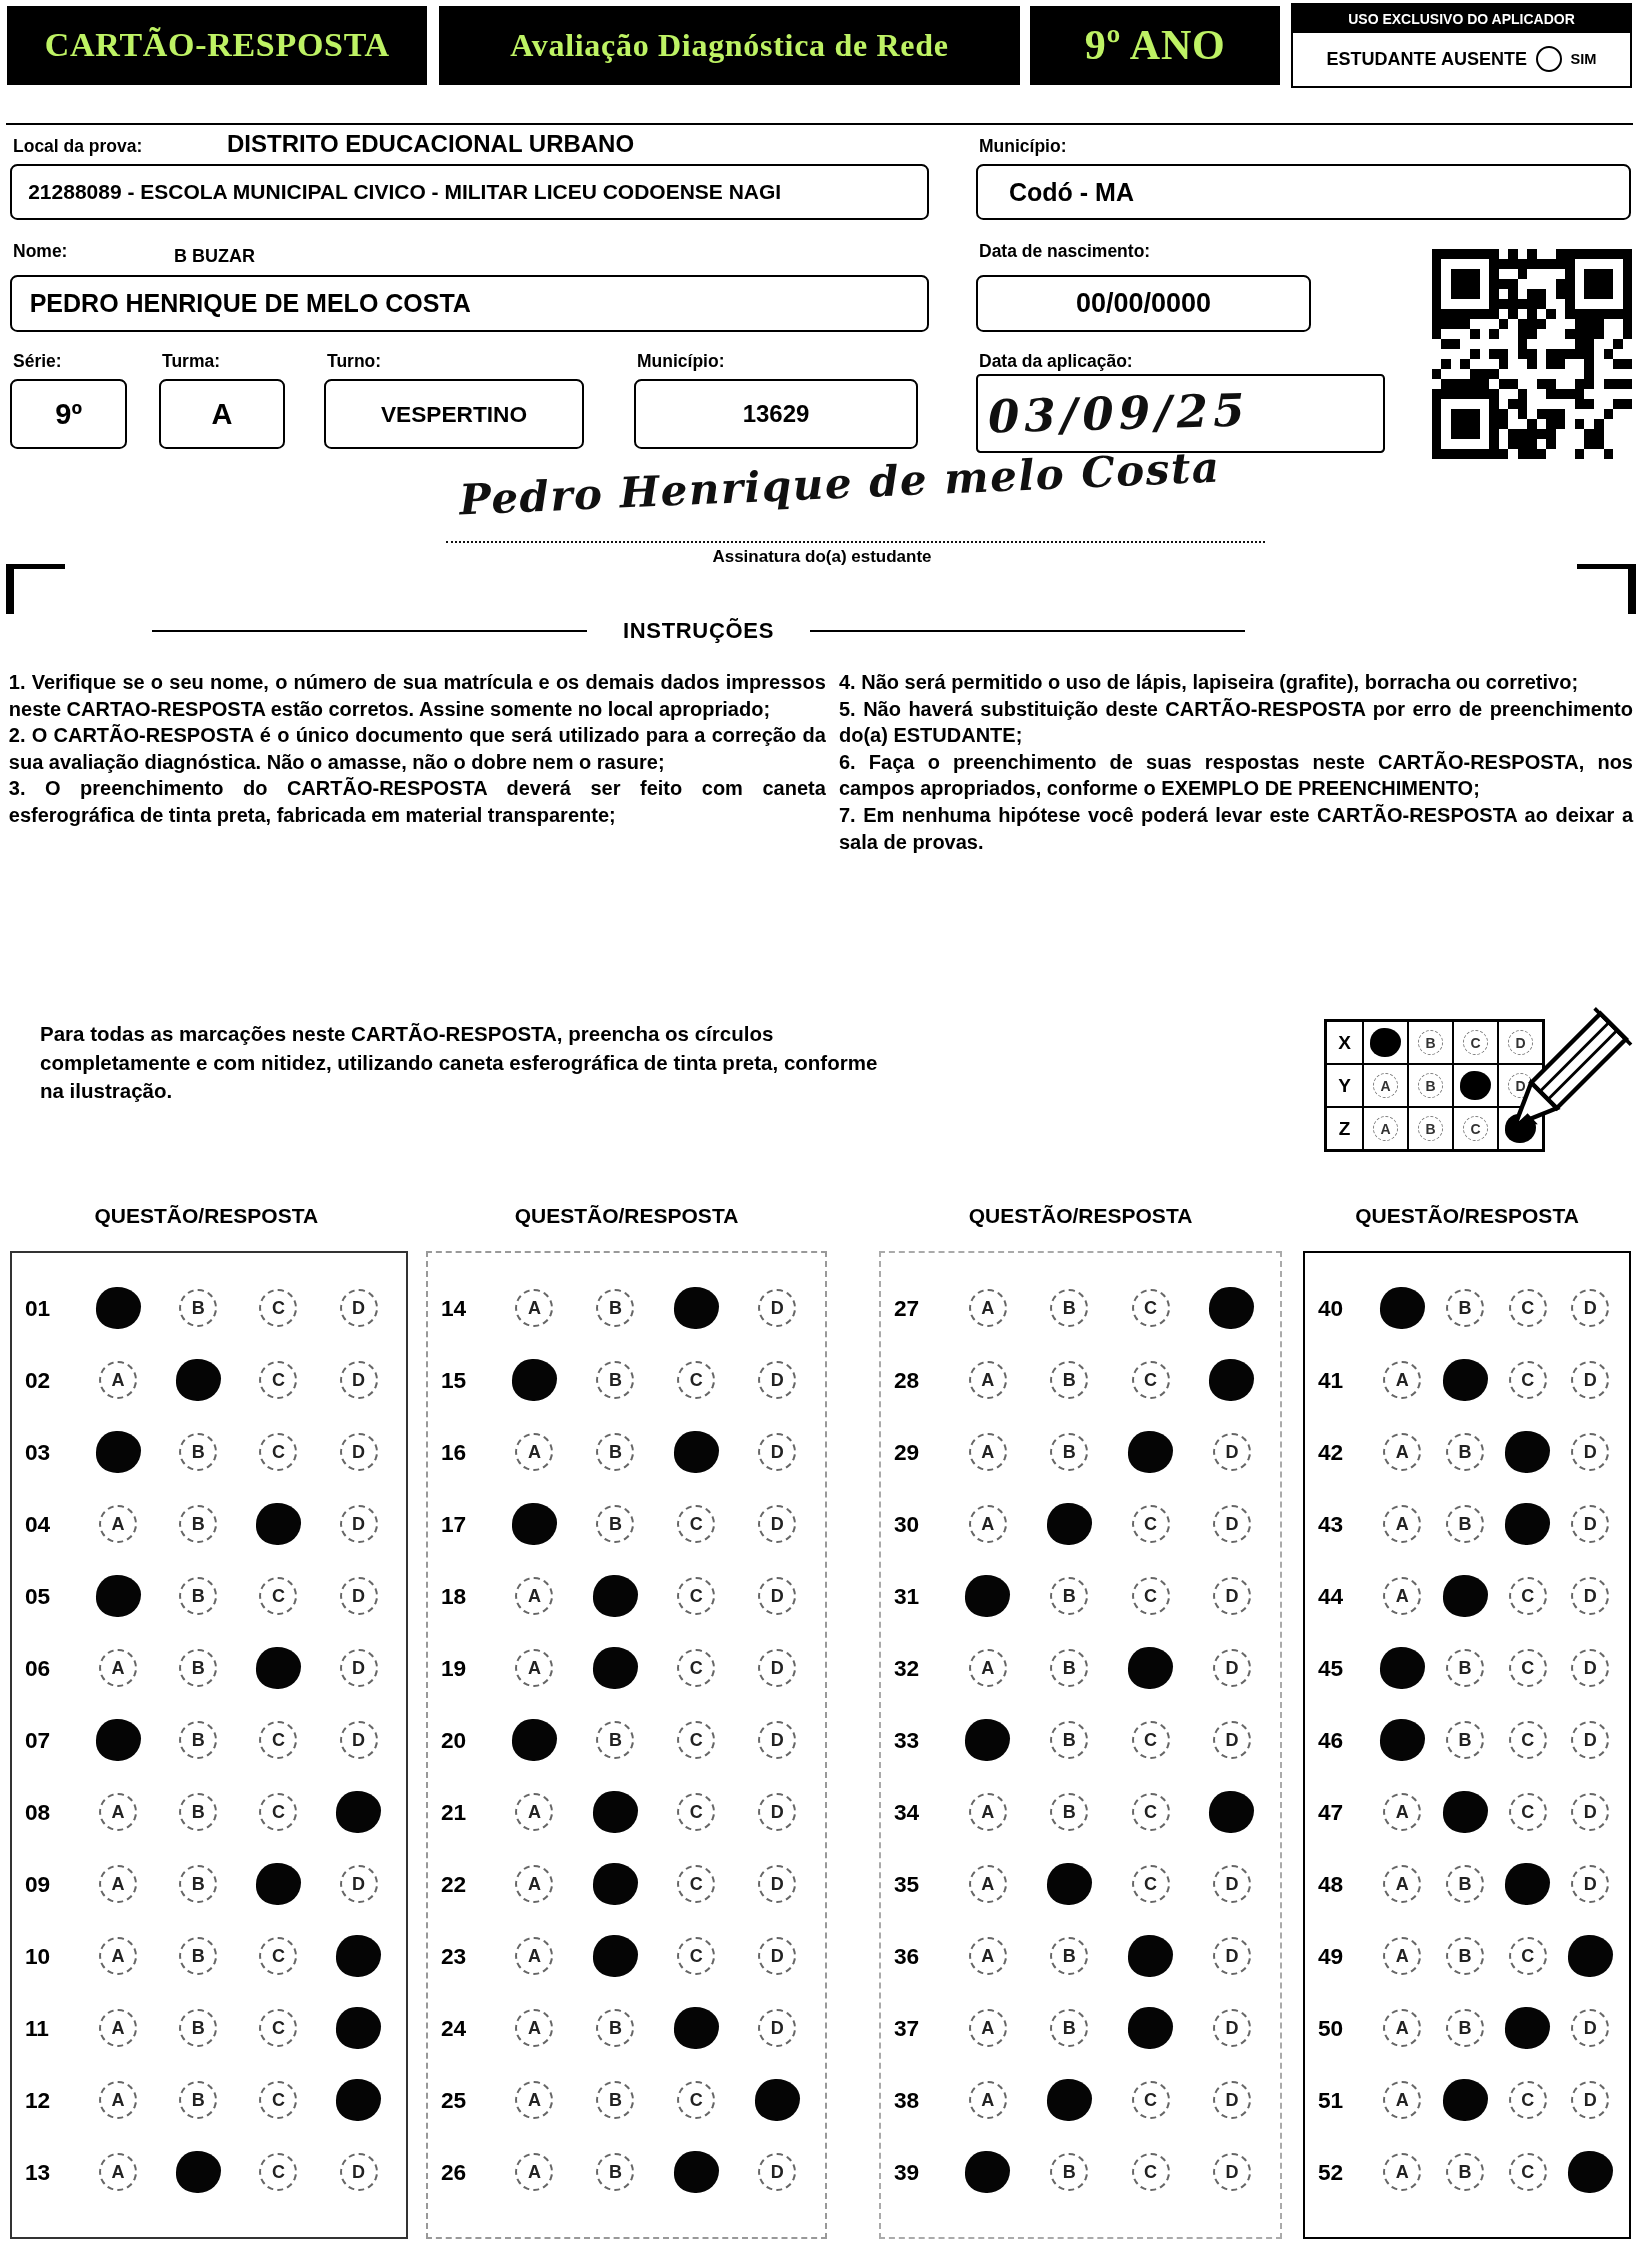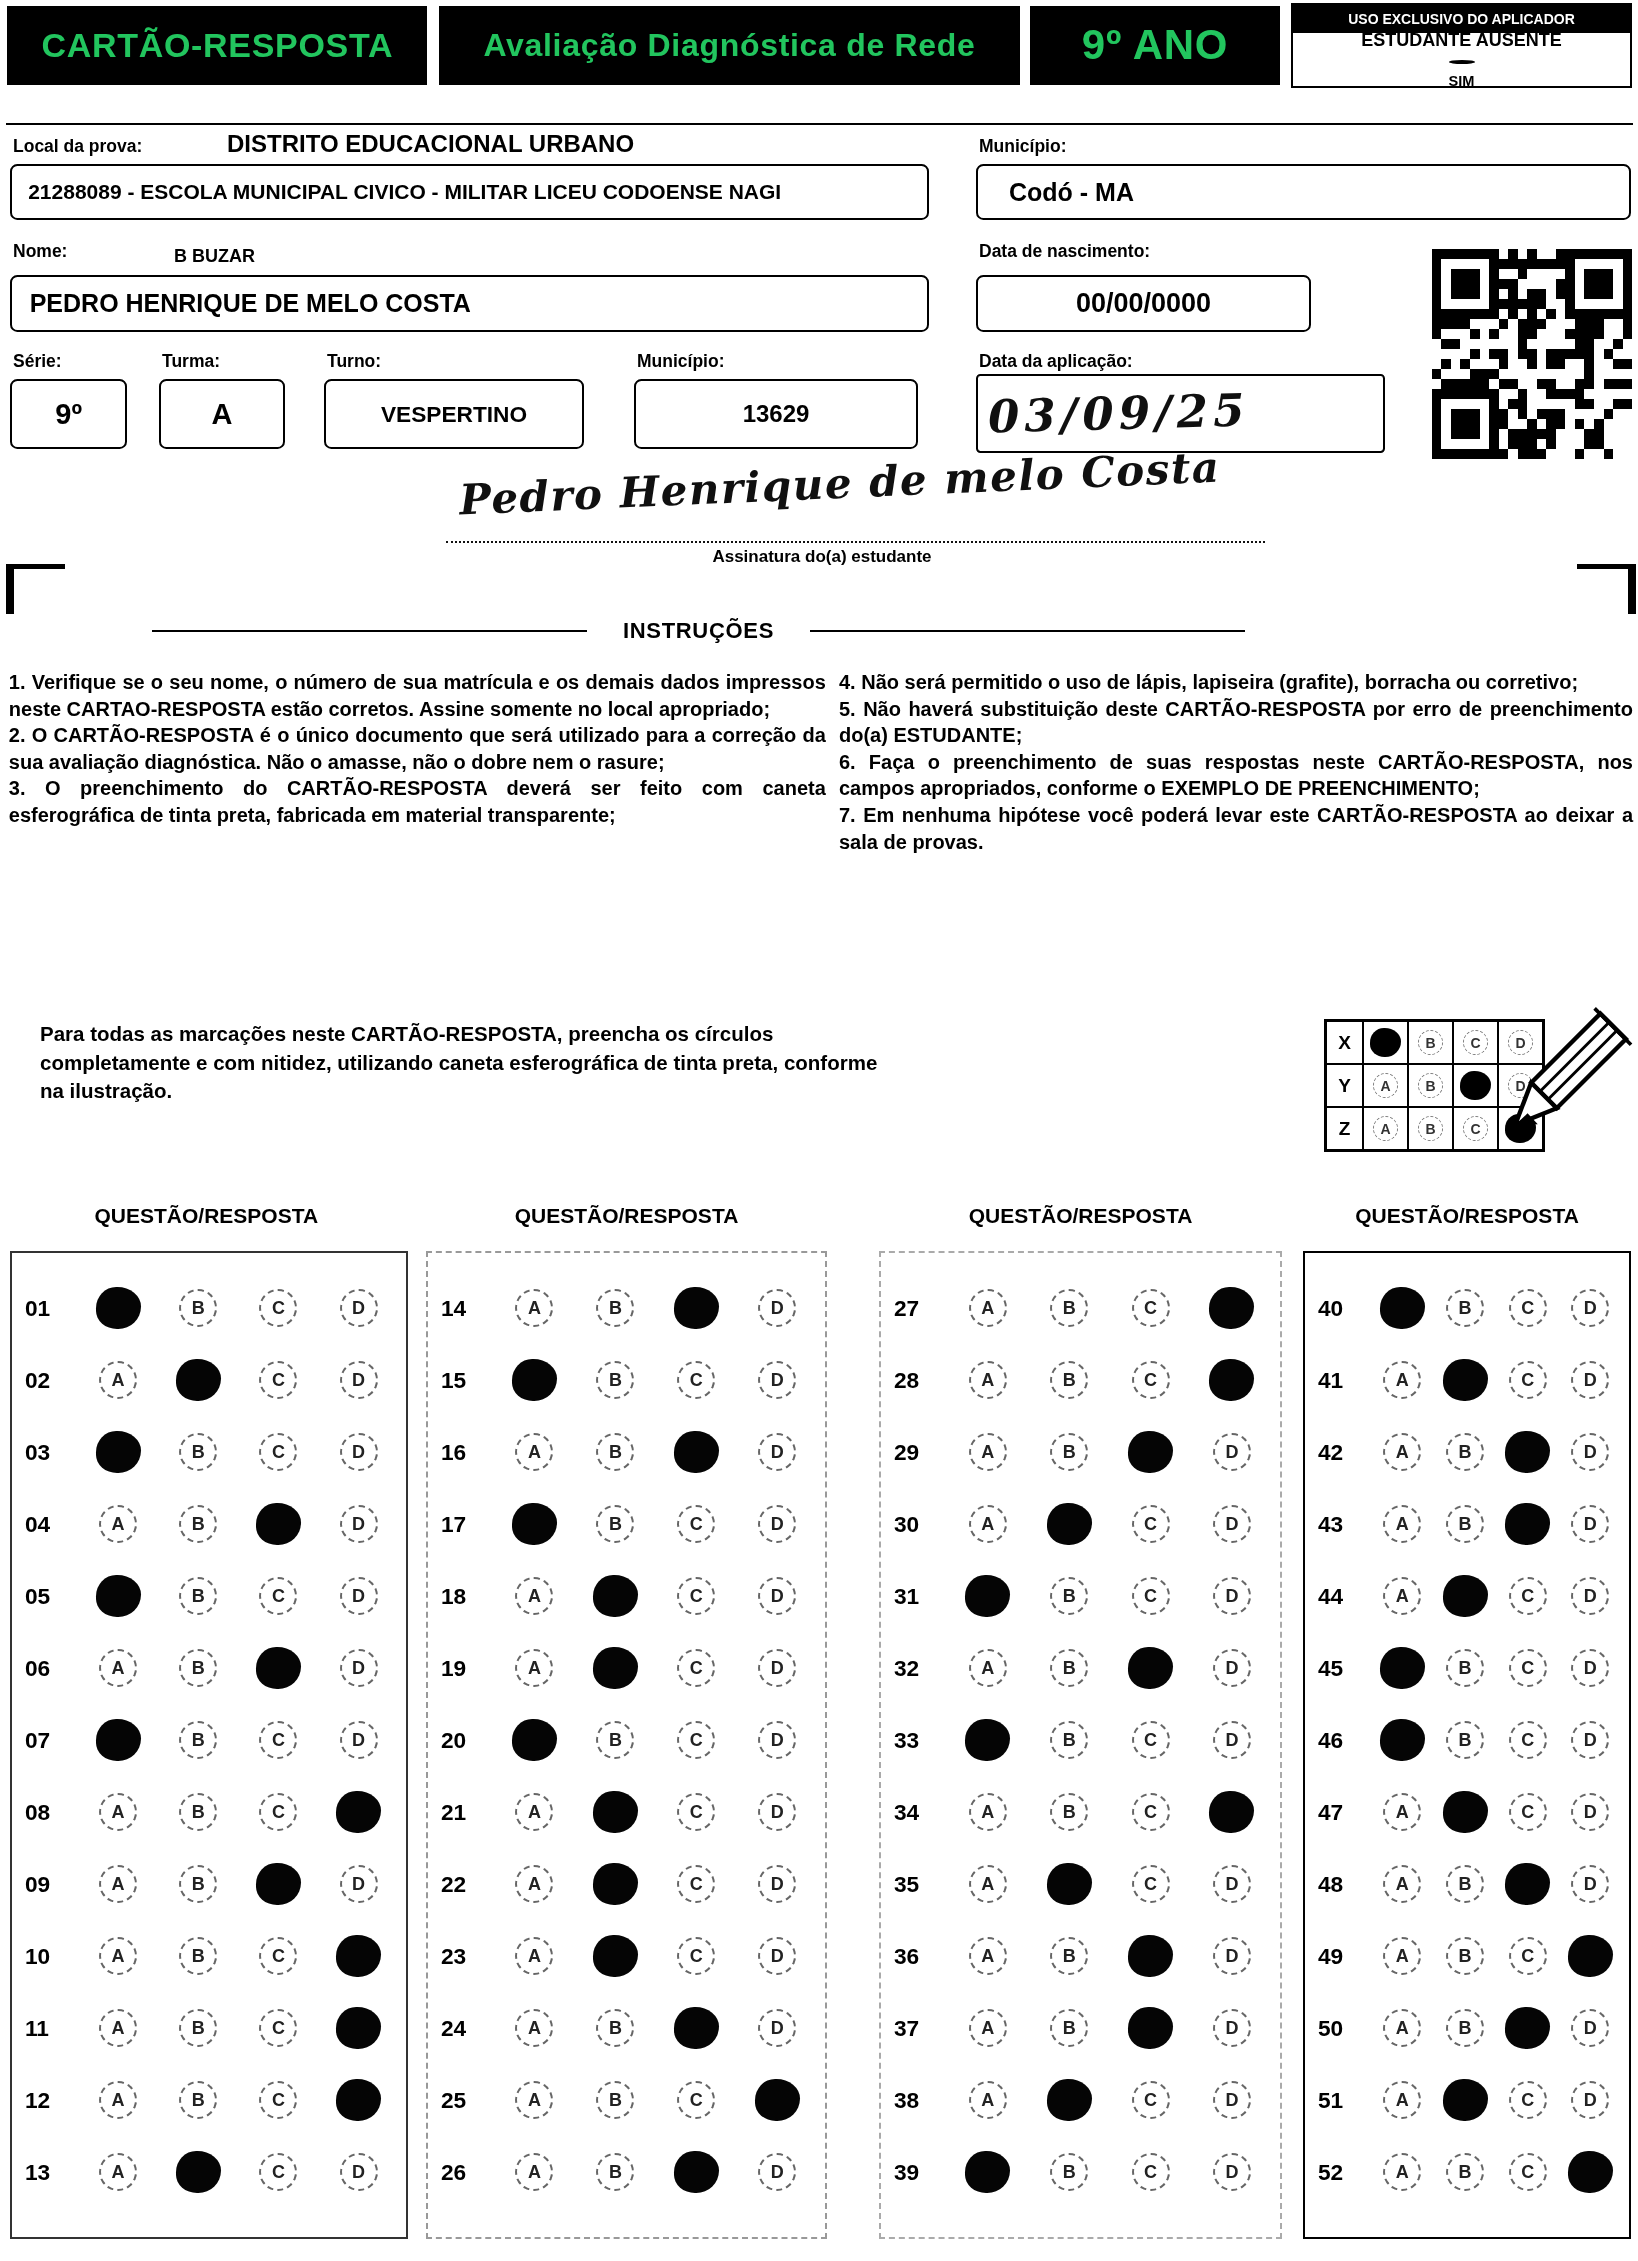--- a/index.html
+++ b/index.html
@@ -1,30 +1,30 @@
 <!DOCTYPE html>
 <html style="font-size:11.7px"><head>
 <meta charset="utf-8">
 <style>
   html,body{margin:0;padding:0;background:#e8e8e8;}
   .page{position:relative;width:1639px;height:2261px;background:#fff;
         font-family:"Liberation Sans",sans-serif;color:#000;overflow:hidden;}
 
   
-  .hbox{position:absolute;background:#000;color:#22c55e;display:flex;align-items:center;
-        justify-content:center;font-weight:bold;letter-spacing:0.7px;}
+  .hbox{position:absolute;background:#000;color:#bef264;display:flex;align-items:center;
+        justify-content:center;font-weight:bold;letter-spacing:0.7px;font-family:Liberation Serif, serif;}
   #h-card{left:7.3px;top:5.8px;width:420px;height:79px;font-size:34px;}
   #h-exam{left:439px;top:5.8px;width:581px;height:79px;font-size:32px;}
   #h-grade{left:1030px;top:5.8px;width:250px;height:79px;font-size:42px;}
   #h-right{position:absolute;left:1291px;top:2.9px;width:341px;height:85px;border:2.2px solid #000;
            box-sizing:border-box;background:#fff;}
   #h-right .strip{background:#000;color:#fff;height:28px;display:flex;align-items:center;
                   justify-content:center;font-size:14px;font-weight:bold;}
   #h-right .absent-row{height:53px;display:flex;align-items:center;justify-content:center;
-                       gap:8.8px;font-size:18px;font-weight:bold;flex-direction:column;}
+                       gap:8.8px;font-size:18px;font-weight:bold;}
   .absent-circle{width:22px;height:22px;border:2.2px solid #000;border-radius:50%;display:inline-block;}
   .absent-sim{font-size:14.6px;font-weight:bold;}
 
   #rule-top{position:absolute;left:5.8px;top:123px;width:1627px;border-top:2.2px solid #000;}
 
   
   .lbl{position:absolute;font-size:17.5px;font-weight:bold;white-space:nowrap;}
   .bigval{position:absolute;font-size:24px;font-weight:bold;white-space:nowrap;}
   .box{position:absolute;border:2.9px solid #000;border-radius:7.3px;background:#fff;
        display:flex;align-items:center;font-weight:bold;box-sizing:border-box;}

